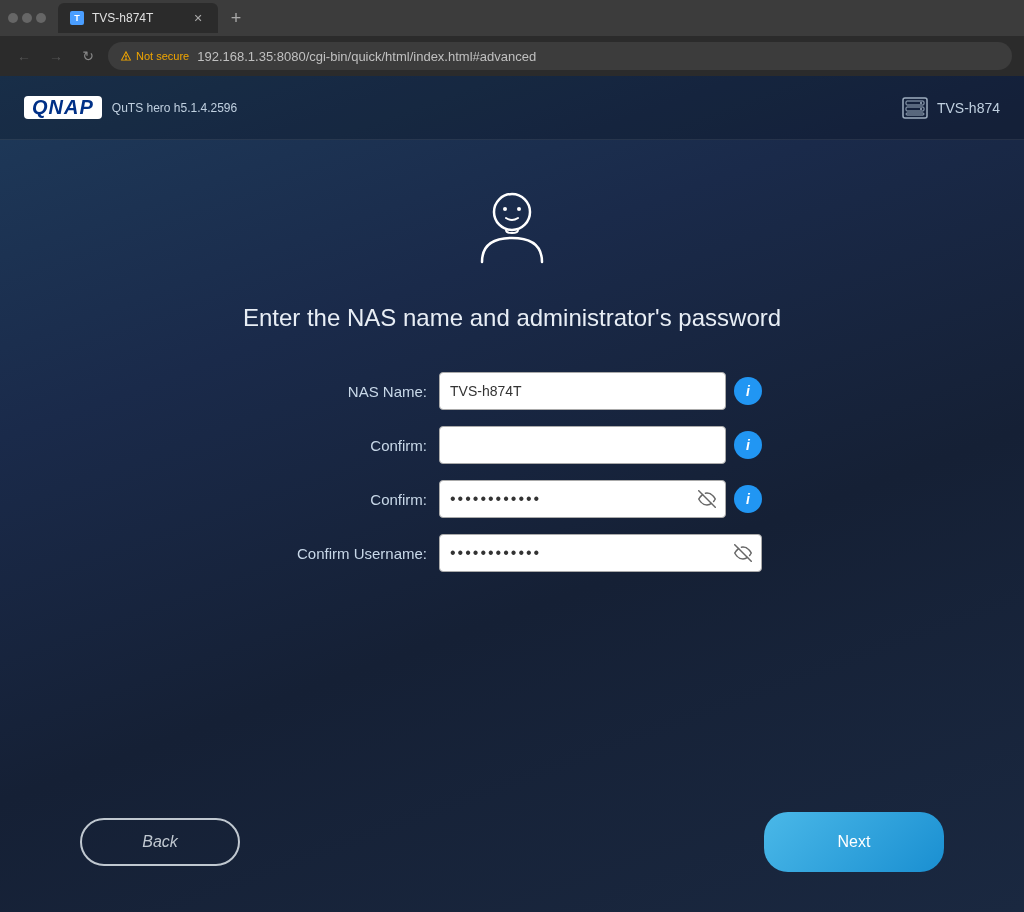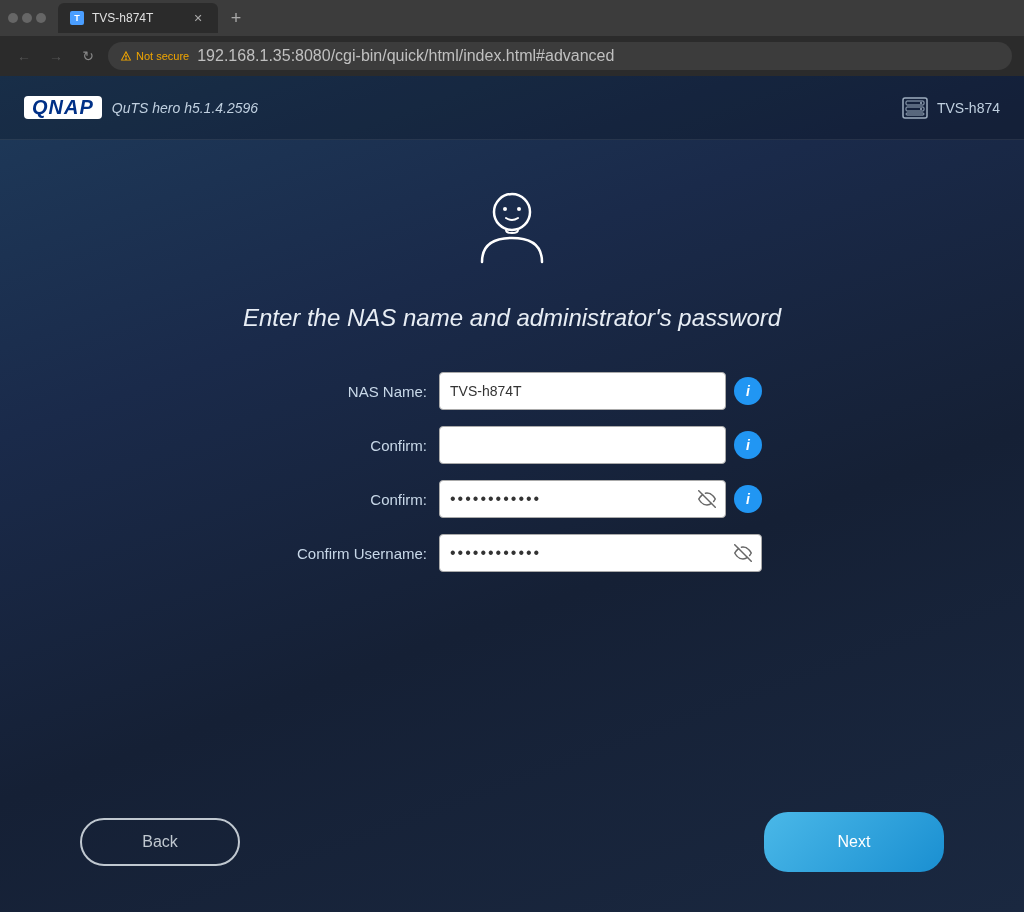--- a/index.html
+++ b/index.html
@@ -132,21 +132,21 @@
       font-size: 11px;
     }
 
     .security-icon svg {
       width: 12px;
       height: 12px;
     }
 
     .address-text {
       color: #c0c0c0;
-      font-size: 16px;
+      font-size: 13px;
     }
 
     
     .app-content {
       background: linear-gradient(160deg, #1e3a5a 0%, #1a2a4a 30%, #152035 60%, #1a2840 100%);
       width: 100%;
       height: calc(912px - 76px);
       display: flex;
       flex-direction: column;
     }
@@ -185,23 +185,22 @@
     .qnap-text {
       font-size: 20px;
       font-weight: 900;
       color: #003087;
       letter-spacing: 1px;
       font-style: italic;
     }
 
     .qnap-subtitle {
       color: #c0d0e0;
-      font-size: 14px;
+      font-size: 12px;
       font-weight: 400;
-      font-style: italic;
     }
 
     .header-right {
       display: flex;
       align-items: center;
       gap: 8px;
       color: #c0d0e0;
       font-size: 14px;
       text-align: right;
     }
@@ -230,21 +229,20 @@
       width: 100px;
       height: 100px;
     }
 
     .page-title {
       color: #e8eef5;
       font-size: 24px;
       font-weight: 400;
       margin-bottom: 40px;
       text-align: right;
-      font-style: italic;
     }
 
     
     .form-container {
       display: flex;
       flex-direction: column;
       gap: 16px;
       width: 500px;
       justify-content: flex-end;
     }
@@ -332,20 +330,21 @@
     .btn-back {
       width: 160px;
       height: 48px;
       border: 2px solid #c0c8d0;
       border-radius: 24px;
       background: transparent;
       color: #c0c8d0;
       font-size: 16px;
       cursor: pointer;
       font-weight: 400;
+      font-style: italic;
     }
 
     .btn-next {
       width: 180px;
       height: 60px;
       border: none;
       border-radius: 24px;
       background: linear-gradient(135deg, #4ab8e8, #1a8fd1);
       color: white;
       font-size: 16px;

